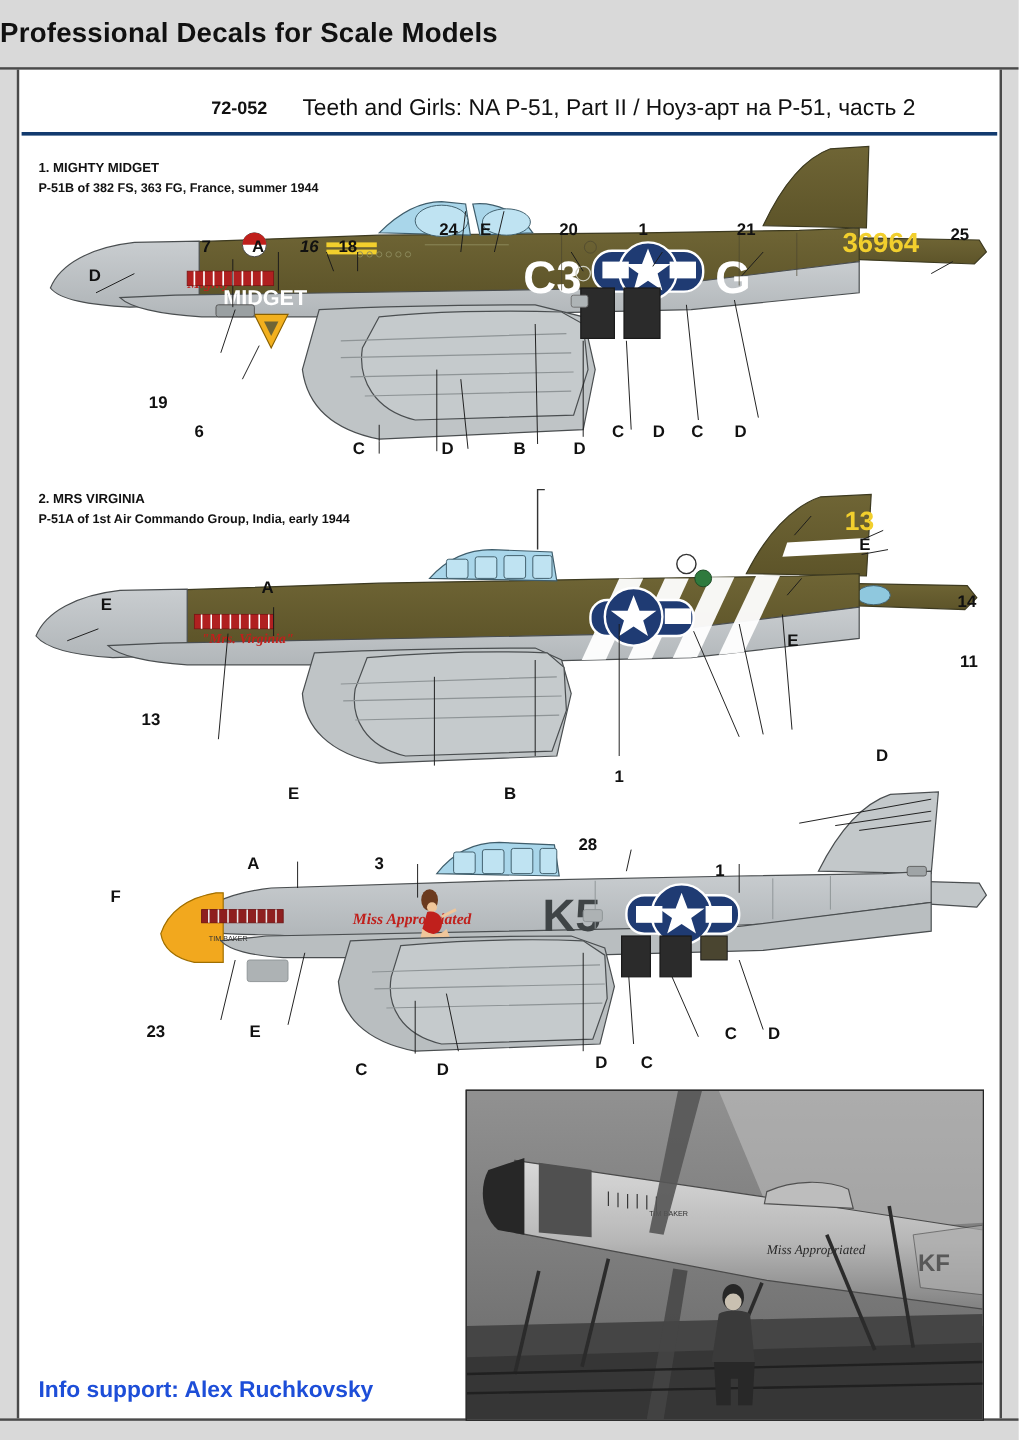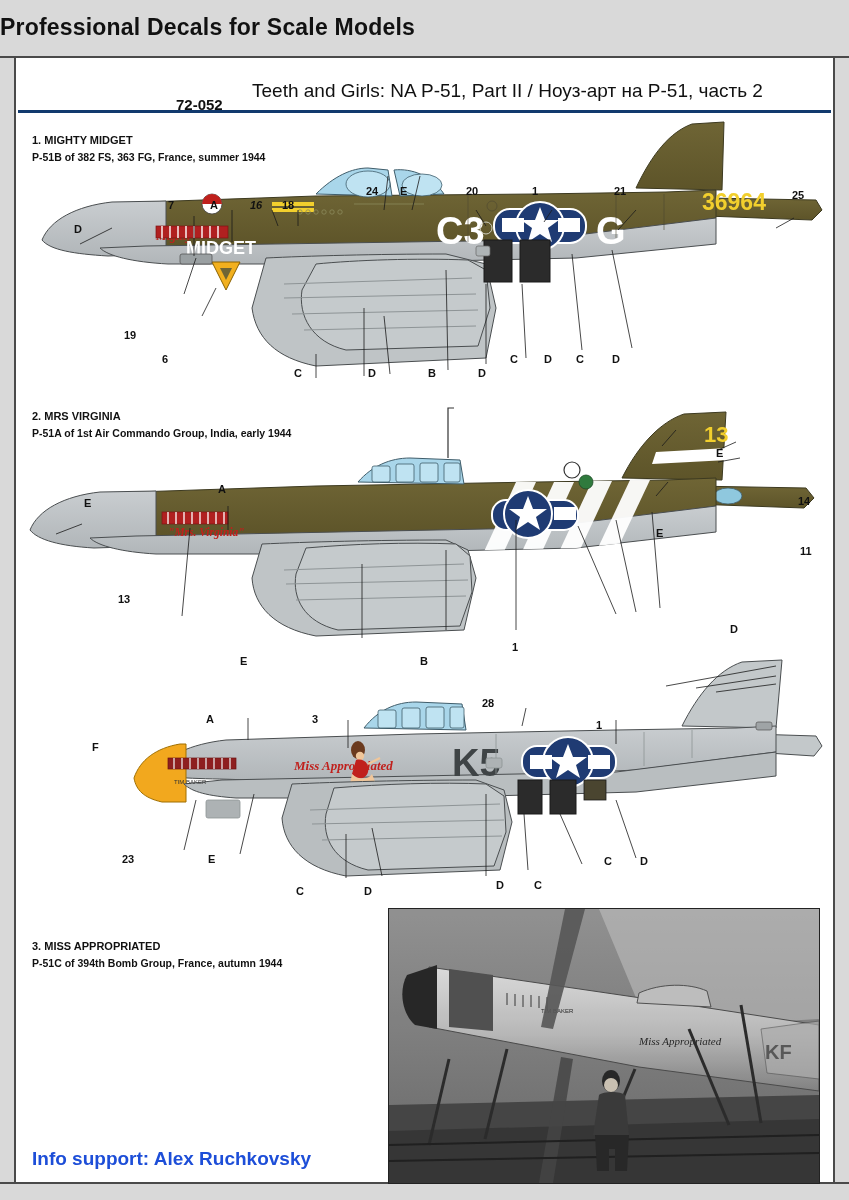--- a/index.html
+++ b/index.html
@@ -72,21 +72,21 @@
     font-family: "Liberation Sans", sans-serif;
   }
   .brand-underline {
     position: absolute;
     left: 18px; top: 110px;
     width: 813px; height: 3px;
     background: #123a6e;
   }
   .header-code {
     position: absolute;
-    left: 176px; top: 96px;
+    left: 176px; top: 82px;
     font-size: 15px;
     font-weight: bold;
     color: #111111;
   }
   .header-title {
     position: absolute;
     left: 252px; top: 80px;
     font-size: 19px;
     font-weight: normal;
     color: #111111;
@@ -105,21 +105,21 @@
   .footer-credit {
     position: absolute;
     left: 32px; top: 1148px;
     font-size: 19px;
     font-weight: bold;
     color: #1d4ed8;
   }
   
   .callout {
     position: absolute;
-    font-size: 11px;
+    font-size: 14px;
     font-weight: bold;
     color: #111111;
     line-height: 11px;
   }
   
   .stage {
     position: absolute;
     left: 16px; top: 58px;
     width: 817px; height: 1124px;
   }
@@ -153,24 +153,20 @@
   <div class="cap" style="left:32px; top:132px;">
     <div>1. MIGHTY MIDGET</div>
     <div class="sub">P-51B of 382 FS, 363 FG, France, summer 1944</div>
   </div>
 
   <div class="cap" style="left:32px; top:408px;">
     <div>2. MRS VIRGINIA</div>
     <div class="sub">P-51A of 1st Air Commando Group, India, early 1944</div>
   </div>
 
-  <div class="cap" style="left:32px; top:938px;">
-    <div>3. MISS APPROPRIATED</div>
-    <div class="sub">P-51C of 394th Bomb Group, France, autumn 1944</div>
-  </div>
 
   <div class="stage">
   <svg class="art" width="817" height="1124" viewBox="0 0 817 1124" xmlns="http://www.w3.org/2000/svg">
     <defs>
 
       <linearGradient id="oliveG" x1="0" y1="0" x2="0" y2="1">
         <stop offset="0" stop-color="#6f6535"></stop>
         <stop offset="1" stop-color="#5d5429"></stop>
       </linearGradient>
       <linearGradient id="greyG" x1="0" y1="0" x2="0" y2="1">

